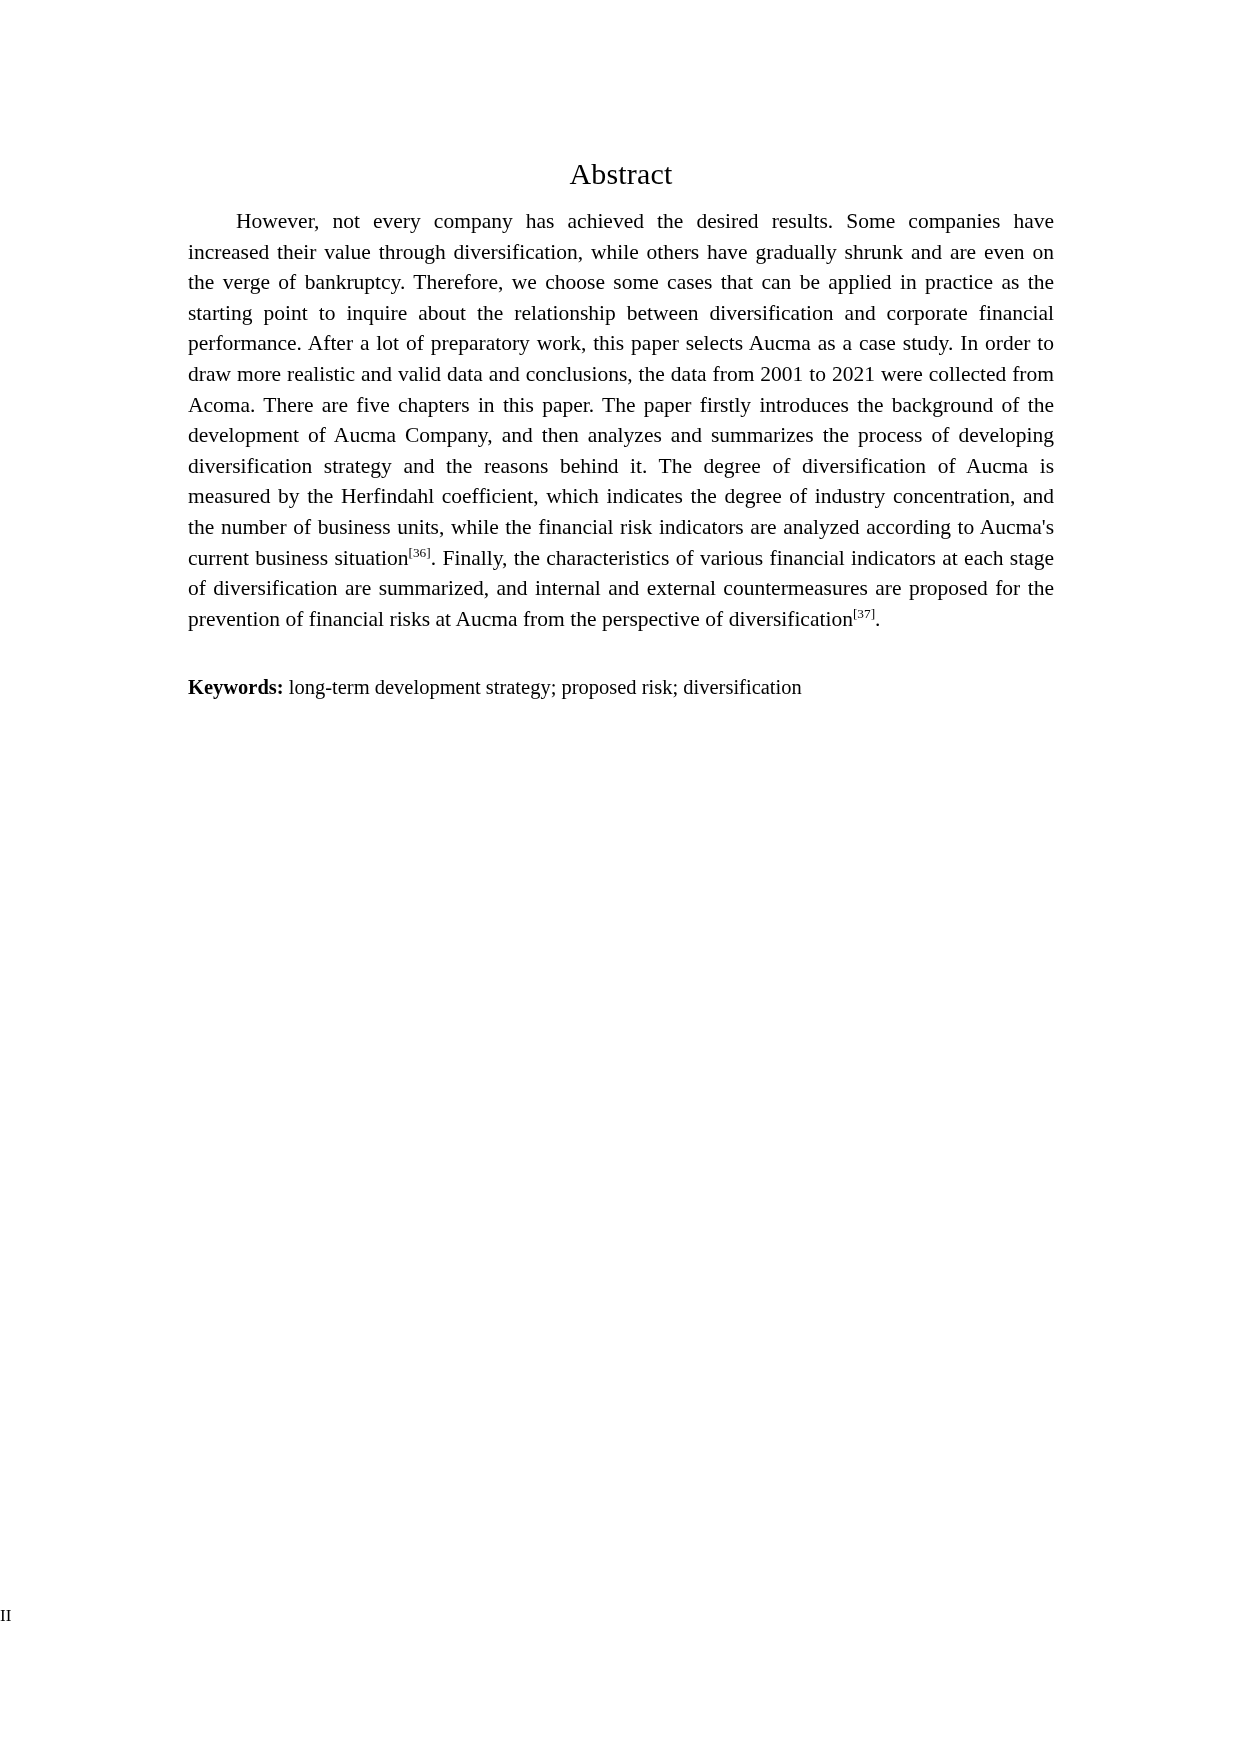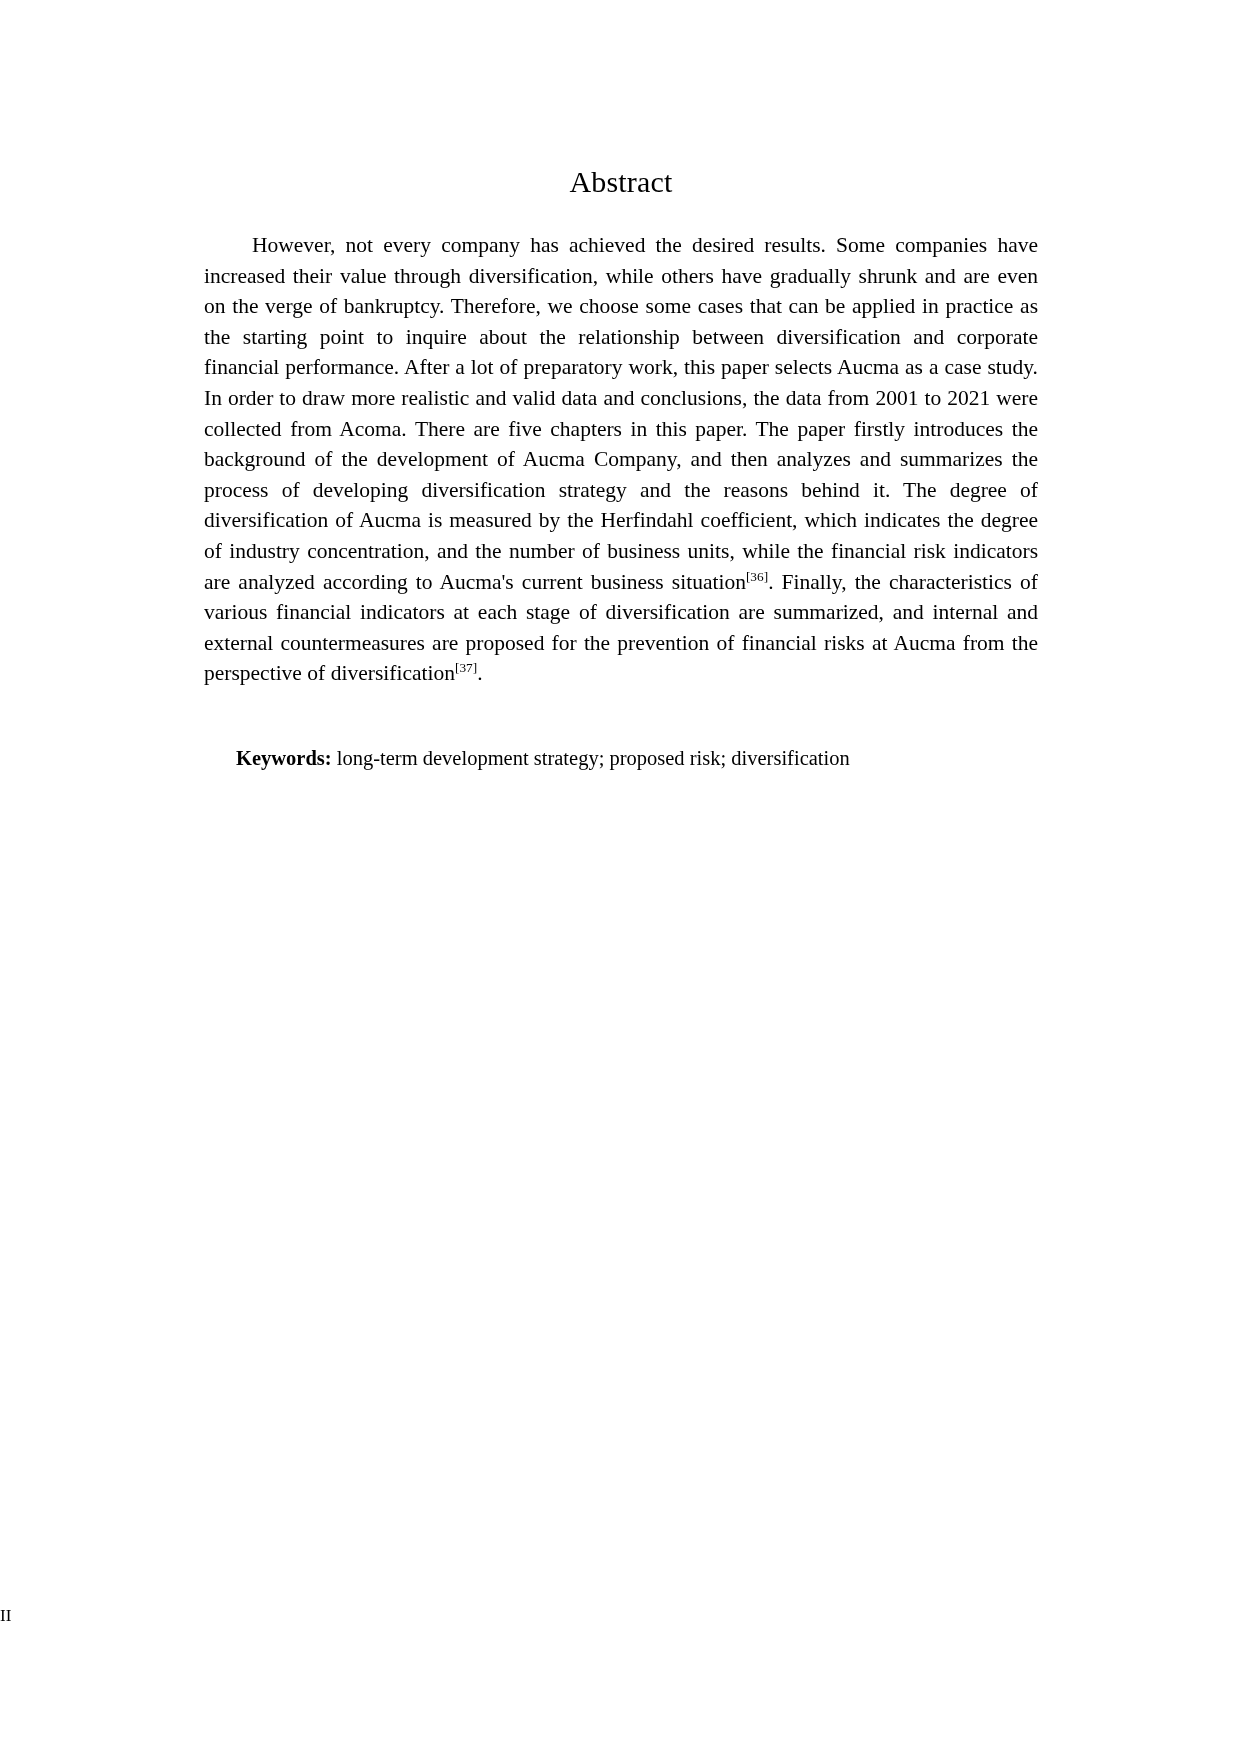--- a/index.html
+++ b/index.html
@@ -20,37 +20,37 @@
     position: relative;
     width: 1240px;
     height: 1754px;
     box-sizing: border-box;
   }
 
   
   .content {
     position: absolute;
     left: 188px;
-    top: 16px;
+    top: 8px;
     width: 866px;
     font-family: Liberation Serif, serif;
   }
 
   .doc-title {
     text-align: center;
     font-size: 30px;
     line-height: 1.2;
     font-weight: normal;
     margin: 0;
     padding-top: 148px;
     letter-spacing: 0.2px;
   }
 
   .abstract-body {
-    margin: 16px;
+    margin: 0;
     padding-top: 14px;
     font-size: 21.5px;
     line-height: 30.6px;
     text-align: justify;
     text-justify: inter-word;
     text-indent: 48px;
     hyphens: none;
     word-spacing: 0.1px;
   }
 
@@ -64,21 +64,20 @@
     margin: 0;
     padding-top: 38px;
     font-size: 20.5px;
     line-height: 30px;
     text-align: left;
     text-indent: 0;
   }
 
   .keywords-label {
     font-weight: bold;
-    margin-left: 48px;
   }
 
   .page-number {
     position: absolute;
     left: 0;
     right: 0;
     top: 1606px;
     text-align: left;
     font-size: 17px;
     line-height: 20px;

